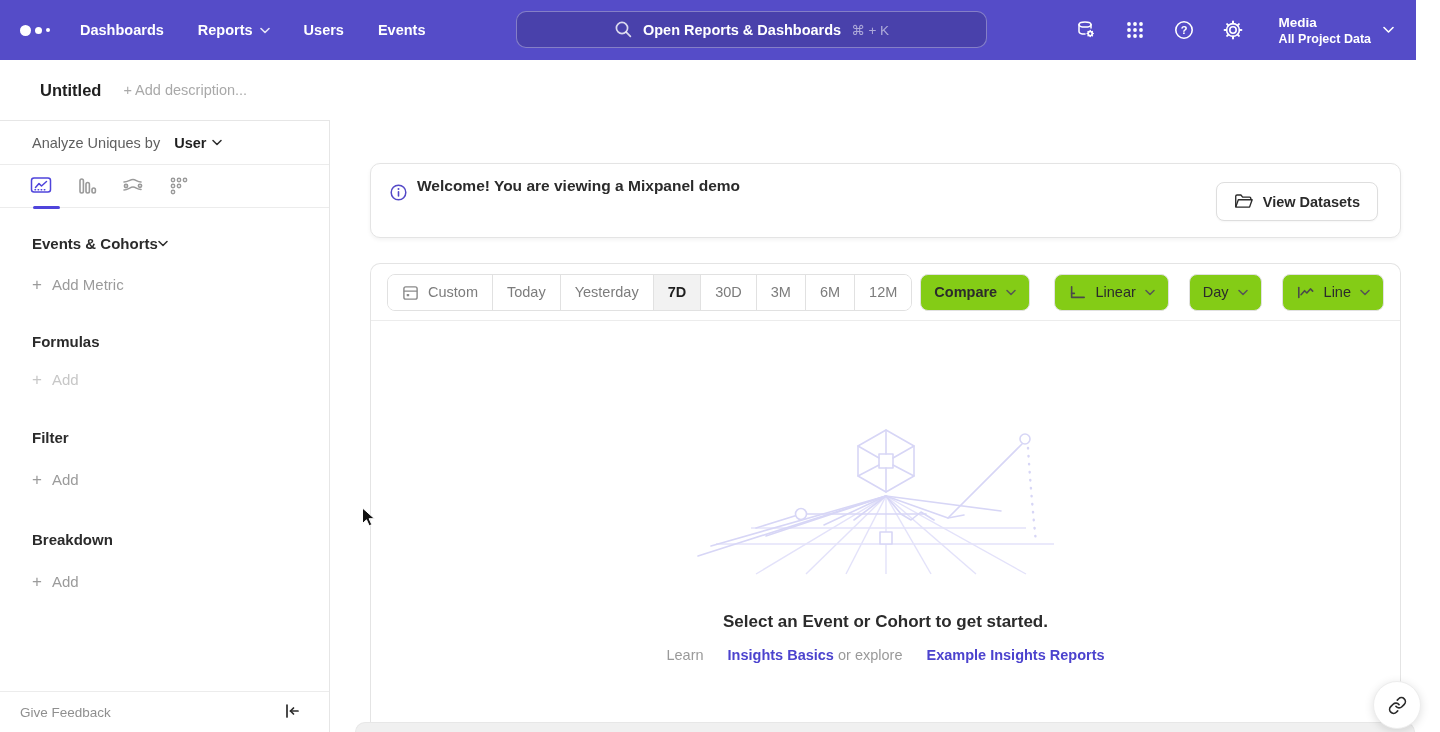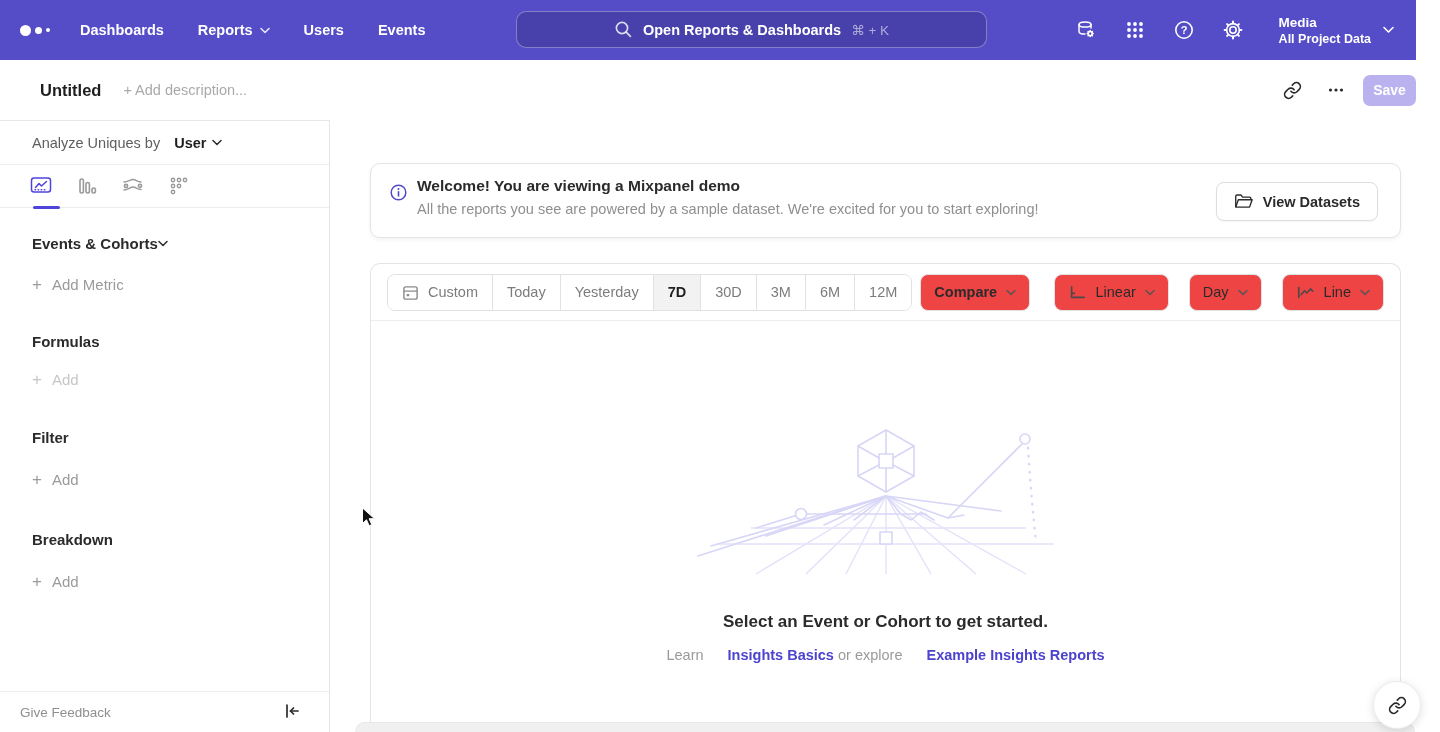--- a/index.html
+++ b/index.html
@@ -71,21 +71,21 @@
   
   .chart-card{position:absolute;left:370px;top:263px;width:1031px;height:469px;background:#fff;
     border:1px solid #e4e4e4;border-bottom:none;border-radius:10px 10px 0 0;z-index:4;}
   .controls-row{height:57px;display:flex;align-items:center;padding:0 16px;border-bottom:1px solid #ececec;}
   .seg{display:flex;align-items:stretch;border:1px solid #e1e1e1;border-radius:8px;overflow:hidden;height:37px;}
   .seg-cell{display:flex;align-items:center;gap:9px;padding:0 14px;font-size:14.5px;color:#7c7c7c;
     border-right:1px solid #e1e1e1;cursor:pointer;background:#fff;white-space:nowrap;}
   .seg-cell:last-child{border-right:none;}
   .seg-cell.selected{background:#f2f2f2;color:#1f1f1f;font-weight:600;}
   .ctl-btn{display:flex;align-items:center;gap:9px;height:37px;border:1px solid #e1e1e1;border-radius:8px;
-    background:#ef4444;padding:0 13px;font-size:14.5px;color:#2b2b2b;cursor:pointer;white-space:nowrap;}
+    background:#84cc16;padding:0 13px;font-size:14.5px;color:#2b2b2b;cursor:pointer;white-space:nowrap;}
   .ctl-btn .chev{color:#555;}
   .ctl-right{margin-left:auto;display:flex;align-items:center;gap:20px;}
   .compare-btn{margin-left:8px;font-weight:600;}
 
   
   .illustration{position:absolute;left:325px;top:160px;}
   .empty-title{position:absolute;left:0;top:348px;width:100%;text-align:center;font-size:17px;font-weight:700;color:#2b2b2b;}
   .empty-links{position:absolute;left:0;top:383px;width:100%;text-align:center;font-size:14.5px;color:#9a9a9a;}
   .empty-links .lnk{color:#4C43CE;font-weight:600;cursor:pointer;padding-left:20px;}
 
@@ -180,36 +180,20 @@
       <svg width="11" height="8" viewBox="0 0 11 8">
           <path d="M1 1.5 L5.5 6 L10 1.5" fill="none" stroke="#fff" stroke-width="1.6" stroke-linecap="round" stroke-linejoin="round"></path>
         </svg>
     </div>
   </div>
 </div>
 
 <div class="report-header">
   <span class="report-title">Untitled</span>
   <span class="report-desc">+ Add description...</span>
-  <div class="rh-right">
-    <span class="icon-btn">
-      <svg width="19" height="19" viewBox="0 0 24 24" fill="none" stroke="currentColor" stroke-width="2.1" stroke-linecap="round" stroke-linejoin="round">
-          <path d="M10 13a5 5 0 0 0 7.54.54l3-3a5 5 0 0 0-7.07-7.07l-1.72 1.71"></path>
-          <path d="M14 11a5 5 0 0 0-7.54-.54l-3 3a5 5 0 0 0 7.07 7.07l1.71-1.71"></path>
-        </svg>
-    </span>
-    <span class="icon-btn">
-      <svg width="18" height="18" viewBox="0 0 18 18" fill="currentColor">
-          <circle cx="3.5" cy="9" r="1.6"></circle>
-          <circle cx="9" cy="9" r="1.6"></circle>
-          <circle cx="14.5" cy="9" r="1.6"></circle>
-        </svg>
-    </span>
-    <button class="save-btn">Save</button>
-  </div>
 </div>
 
 <div class="sidebar">
   <div class="analyze-row">
     <span class="analyze-label">Analyze Uniques by</span>
     <span class="analyze-value">
       <span>User</span>
       <svg width="10" height="7" viewBox="0 0 10 7">
           <path d="M1 1.5 L5 5.5 L9 1.5" fill="none" stroke="#2b2b2b" stroke-width="1.5" stroke-linecap="round" stroke-linejoin="round"></path>
         </svg>
@@ -311,21 +295,20 @@
 
 <div class="banner">
   <span class="info">
     <svg width="17" height="17" viewBox="0 0 17 17">
         <circle cx="8.5" cy="8.5" r="7.3" fill="none" stroke="currentColor" stroke-width="1.5"></circle>
         <circle cx="8.5" cy="5" r="1" fill="currentColor"></circle>
         <path d="M8.5 7.7 V12" stroke="currentColor" stroke-width="1.6" stroke-linecap="round"></path>
       </svg>
   </span>
   <div class="banner-title">Welcome! You are viewing a Mixpanel demo</div>
-  <div class="banner-sub">All the reports you see are powered by a sample dataset. We're excited for you to start exploring!</div>
   <button class="datasets-btn">
     <svg width="19" height="17" viewBox="0 0 22 19" fill="none" stroke="#2b2b2b" stroke-width="1.6" stroke-linejoin="round">
       <path d="M2 16 V3.5 A1.5 1.5 0 0 1 3.5 2 H8 l2 2.5 h8 A1.5 1.5 0 0 1 19.5 6 V7.5"></path>
       <path d="M2 16 L5 7.5 H21 L18 16 Z"></path>
     </svg>
     <span>View Datasets</span>
   </button>
 </div>
 
 <div class="chart-card">

